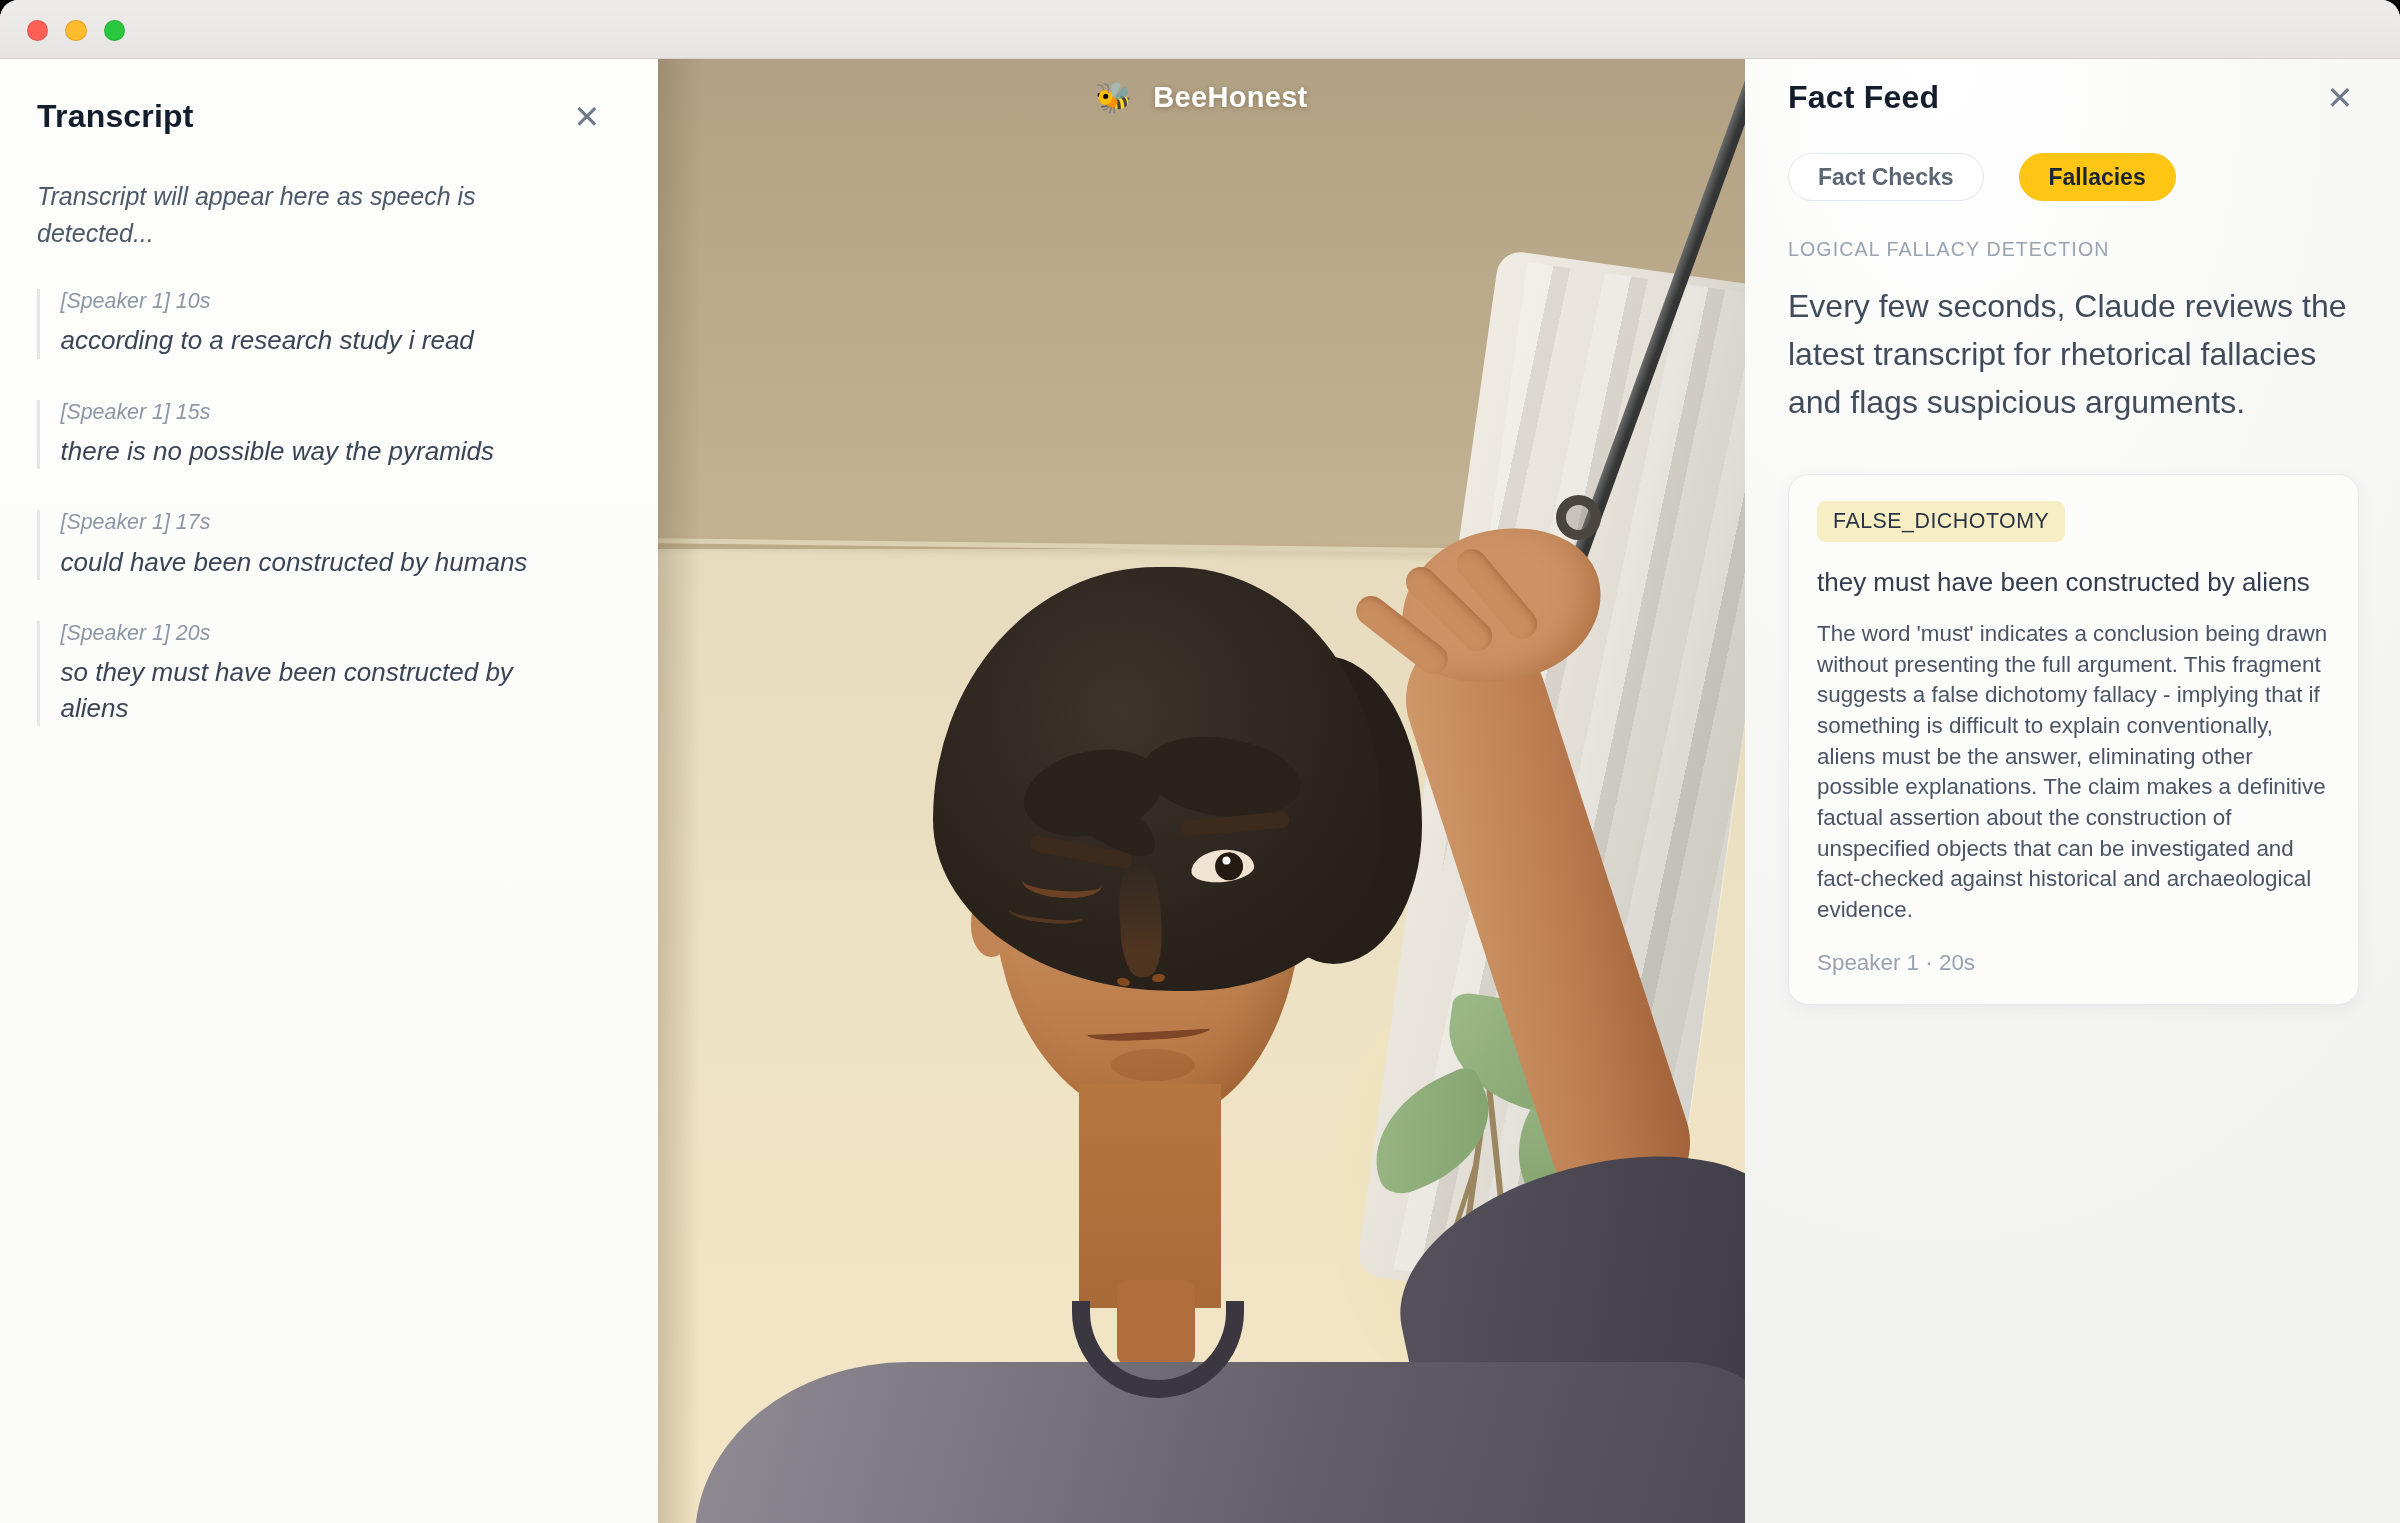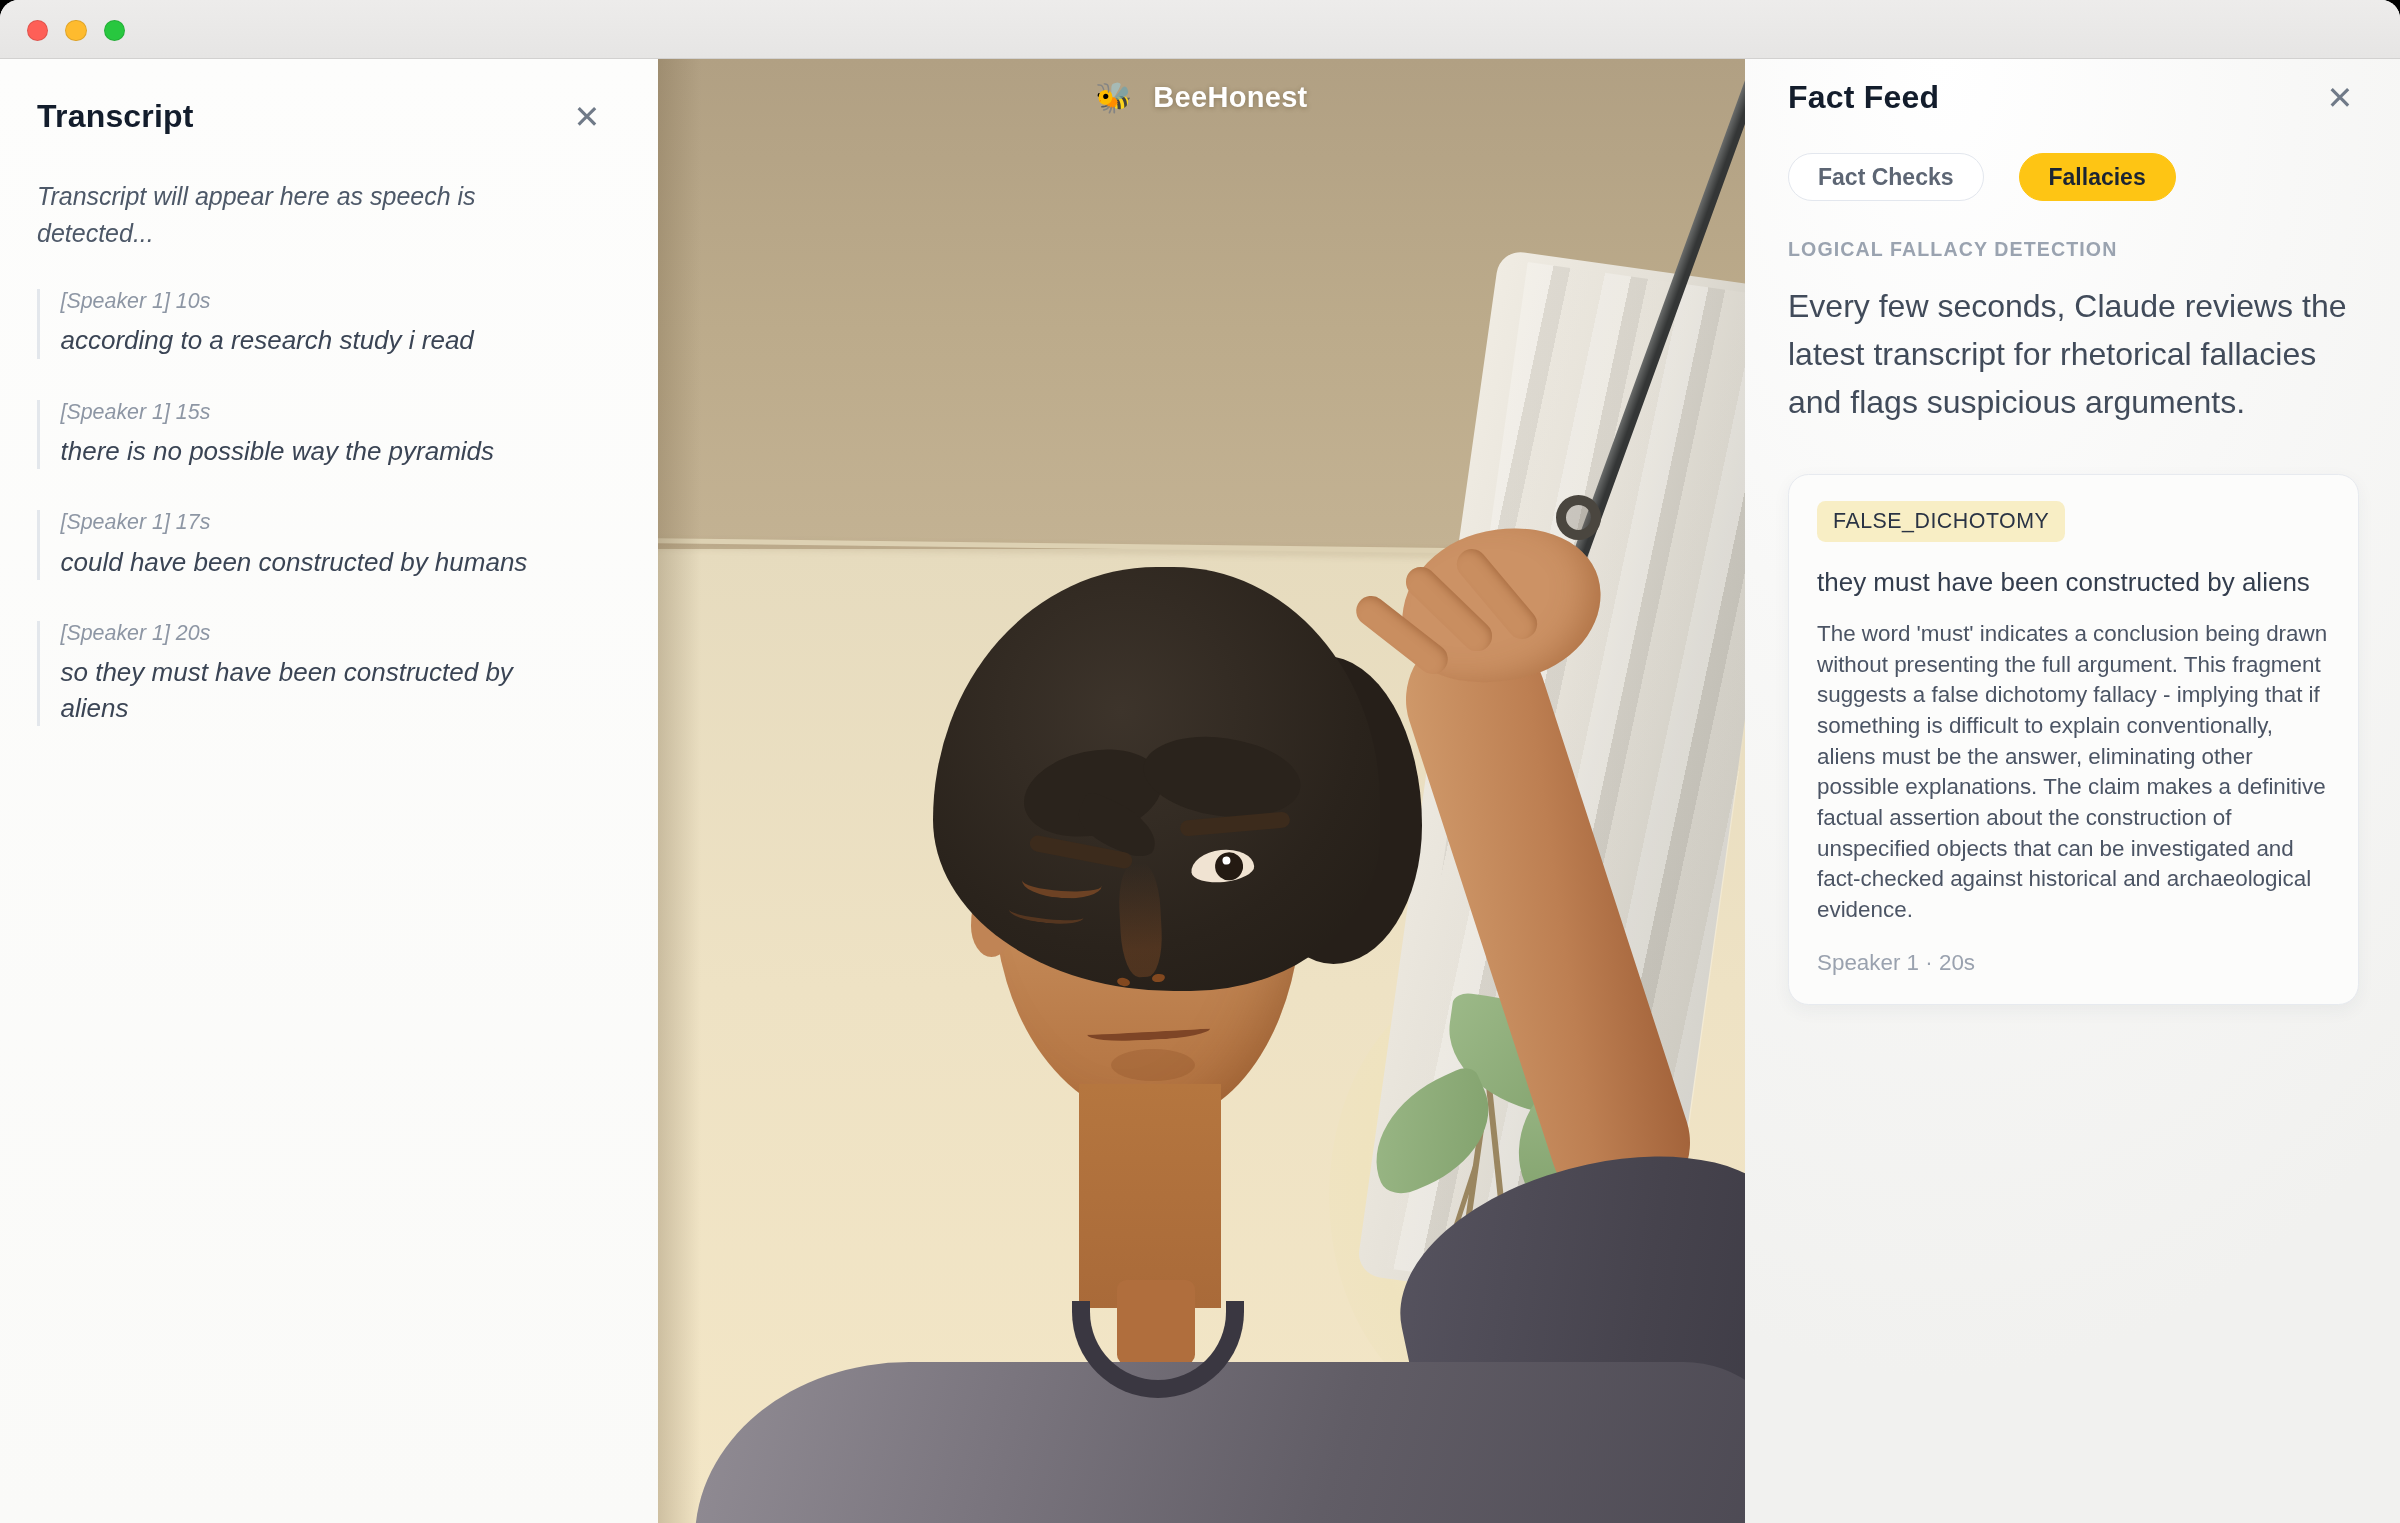--- a/index.html
+++ b/index.html
@@ -32,21 +32,21 @@
   .t-entry { border-left:3.7px solid #e3e7ec; padding-left:20.5px; margin-bottom:41px; }
   .t-meta { font-size:21.4px; color:#8d96a4; margin-bottom:9.3px; }
   .t-text { font-size:26px; color:#3a4454; line-height:1.36; max-width:508px; }
 
   
   .tabs { margin-top:37px; display:flex; gap:35px; }
   .pill { height:48px; padding:0 29px; display:inline-flex; align-items:center; border-radius:24px;
           font-size:23px; cursor:pointer; }
   .pill-inactive { background:#fff; border:1.9px solid #e3e7ee; color:#5d6674; font-weight:600; }
   .pill-active   { background:#fec514; border:1.9px solid #fec514; color:#1b2433; font-weight:700; }
-  .section-label { margin-top:37px; font-size:19.6px; color:#9aa3b0; letter-spacing:1.1px; font-weight:700; }
+  .section-label { margin-top:37px; font-size:19.6px; color:#9aa3b0; letter-spacing:1.1px; font-weight:400; }
   .feed-desc { margin-top:20.5px; font-size:32px; color:#414b5a; line-height:1.5; max-width:578px; }
 
   .card { margin-top:48px; width:571px; background:#fcfcfb; border:1.9px solid #e7eaef; border-radius:20.5px;
           padding:26px 30px 28px 28px; box-shadow:0 5.6px 17px rgba(40,50,70,.05); }
   .badge { display:inline-block; background:#f8eec5; color:#2a3344; font-size:21.4px; letter-spacing:0.5px;
            padding:8.4px 16px; border-radius:8.4px; }
   .claim { margin-top:23px; font-size:26px; font-weight:500; color:#333d4d; line-height:1.35; }
   .explanation { margin-top:18.6px; font-size:22.4px; color:#4b5464; line-height:1.37; }
   .card-meta { margin-top:24px; font-size:22.4px; color:#9aa2af; }
 

